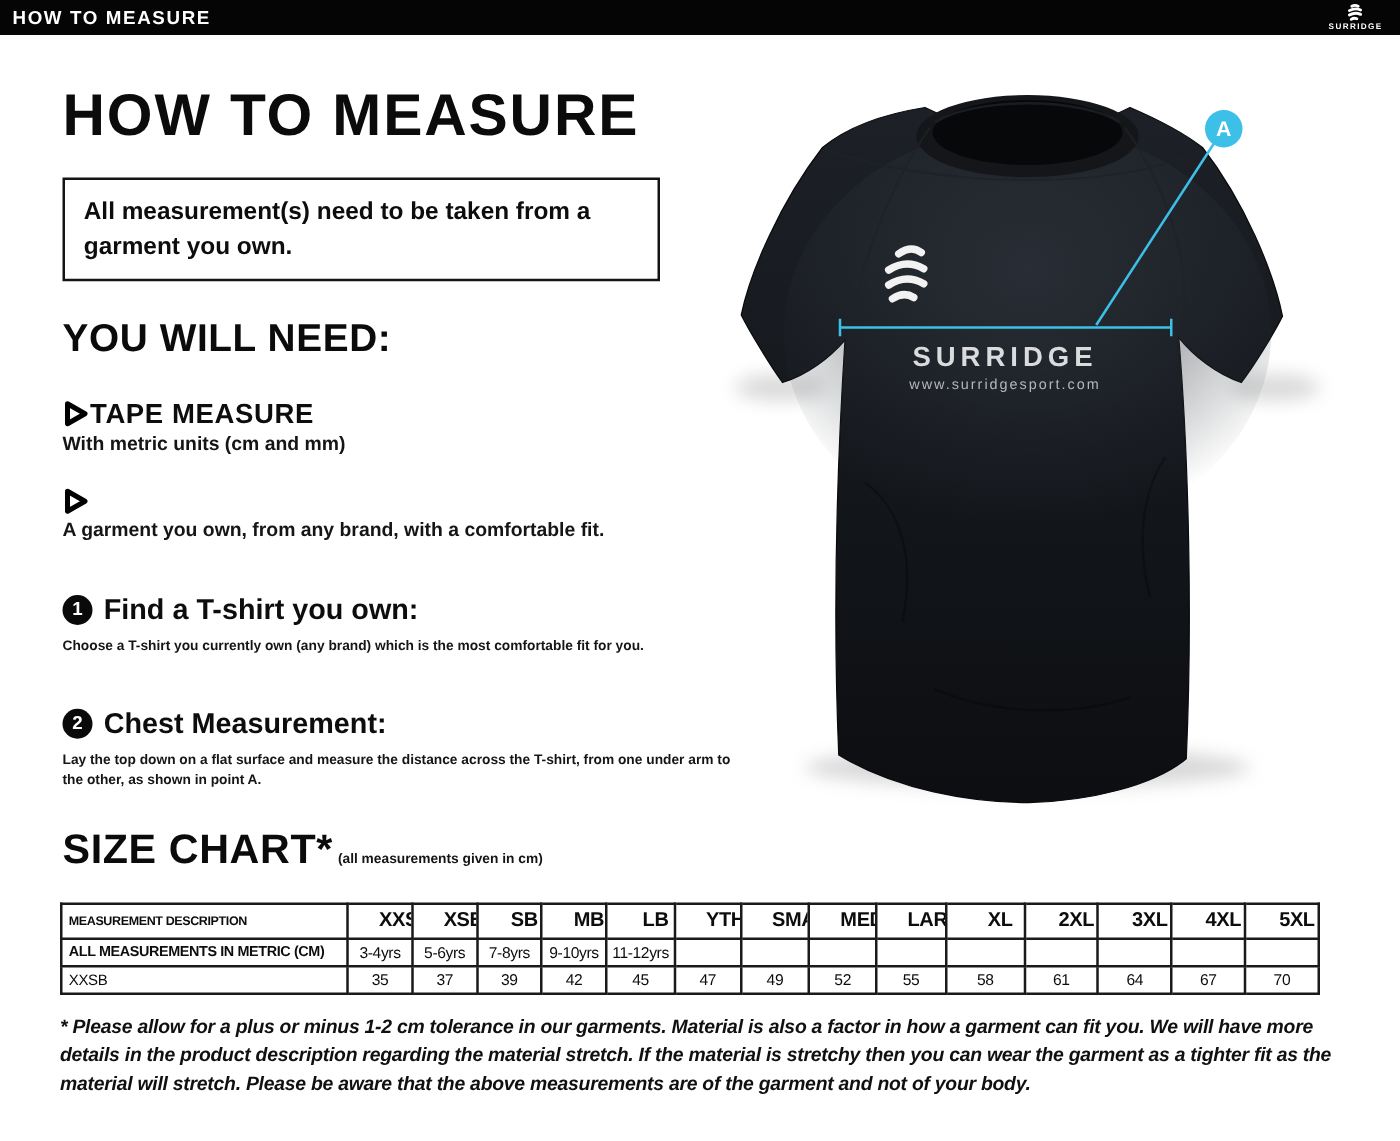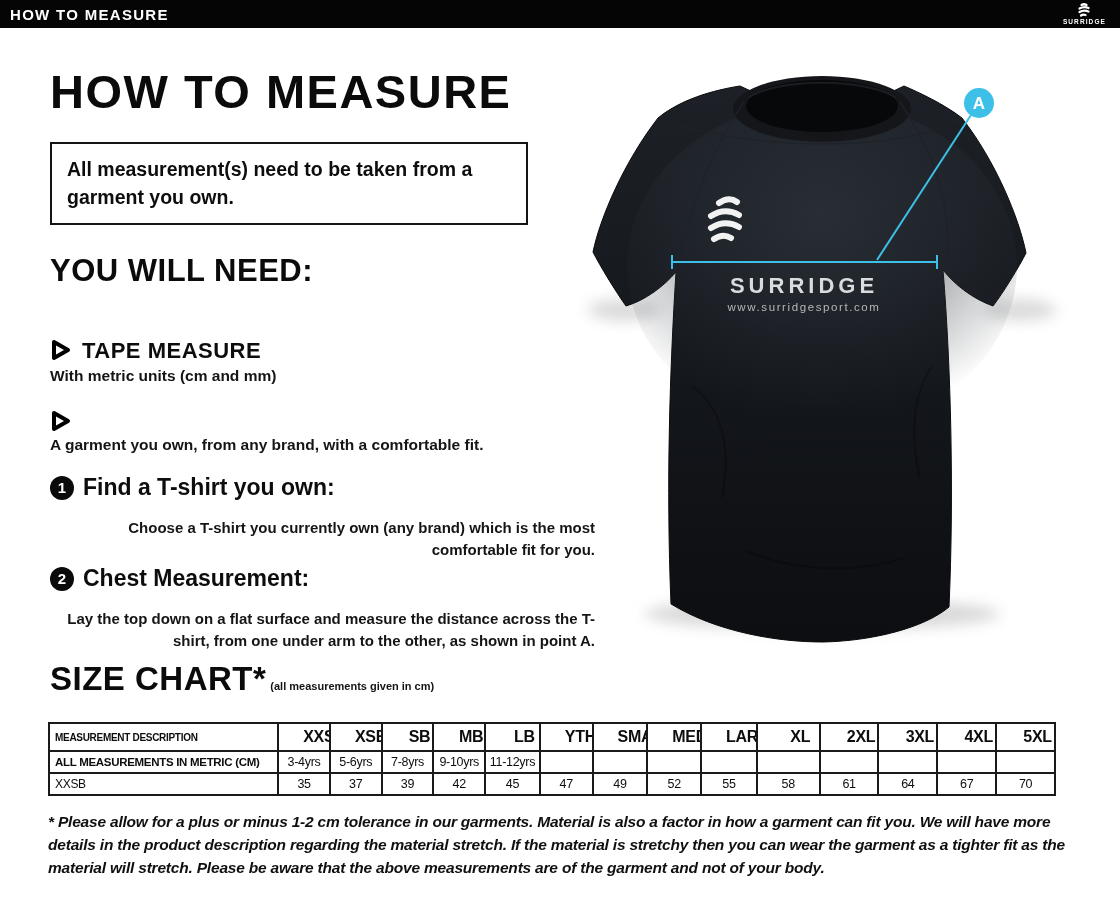--- a/index.html
+++ b/index.html
@@ -28,35 +28,35 @@
     border:2px solid #141414; padding:12px 15px;
     font-size:19.5px; font-weight:bold; line-height:1.42; color:#0d0d0d;
   }
   .ywn-heading {
     position:absolute; left:50px; top:253px;
     font-size:31px; font-weight:bold; letter-spacing:0.5px; color:#0b0b0b;
   }
   .need-item { position:absolute; left:50px; }
   .need-item.first { top:318px; }
   .need-item.second { top:389px; }
-  .need-row { display:flex; align-items:flex-start; gap:10px;margin-top:20px; }
+  .need-row { display:flex; align-items:center; gap:0; }
   .need-title { font-size:22px; font-weight:bold; letter-spacing:0.5px; color:#0d0d0d; }
   .need-desc { font-size:15.5px; font-weight:bold; margin-top:3px; color:#151515; }
 
   .step { position:absolute; left:50px; width:545px; }
   .step.first { top:474px; }
   .step.second { top:565px; }
   .step-head { display:flex; align-items:center; gap:9px; }
   .step-num {
     width:24px; height:24px; border-radius:50%; background:#0a0a0a; color:#ffffff;
     font-weight:bold; font-size:15px; display:flex; align-items:center; justify-content:center;
     flex:0 0 24px;
   }
   .step-title { font-size:23px; font-weight:bold; color:#0d0d0d; }
-  .step-desc { margin-top:16px; font-size:15px; font-weight:bold; line-height:1.45; color:#151515;text-align:right; }
+  .step-desc { margin-top:9px; font-size:11px; font-weight:bold; line-height:1.45; color:#151515; }
 
   .sizechart-heading { position:absolute; left:50px; top:660px; display:flex; align-items:baseline; gap:4px; }
   .sc-main { font-size:33px; font-weight:bold; letter-spacing:0.5px; color:#0b0b0b; }
   .sc-sub  { font-size:11px; font-weight:bold; color:#141414; }
 
   
   table.size-table {
     position:absolute; left:48px; top:722px; width:1008px;
     border-collapse:collapse; table-layout:fixed;
     font-family:"Liberation Sans", sans-serif;

